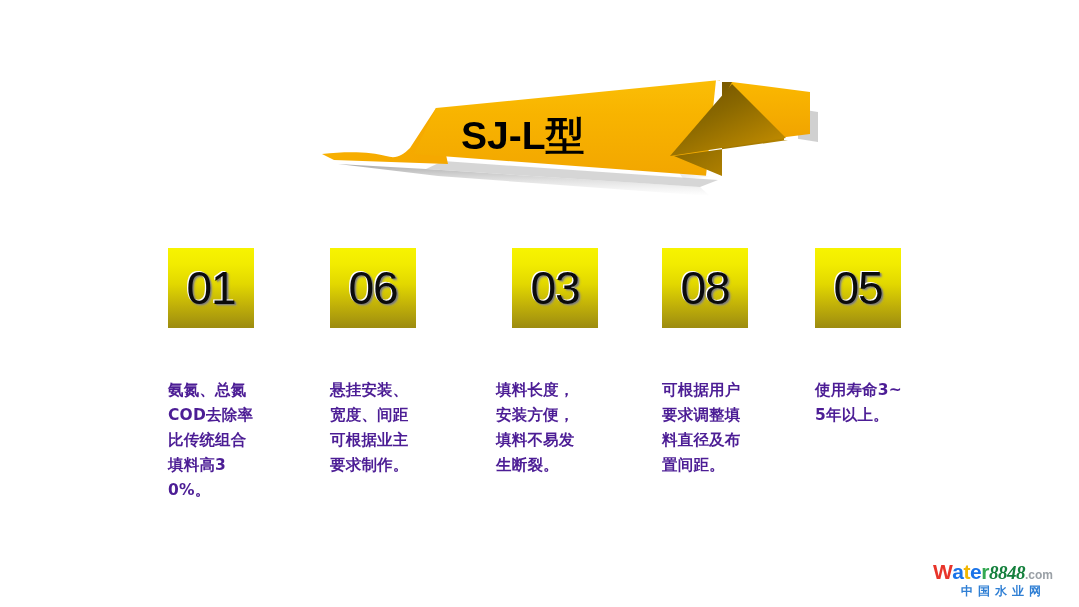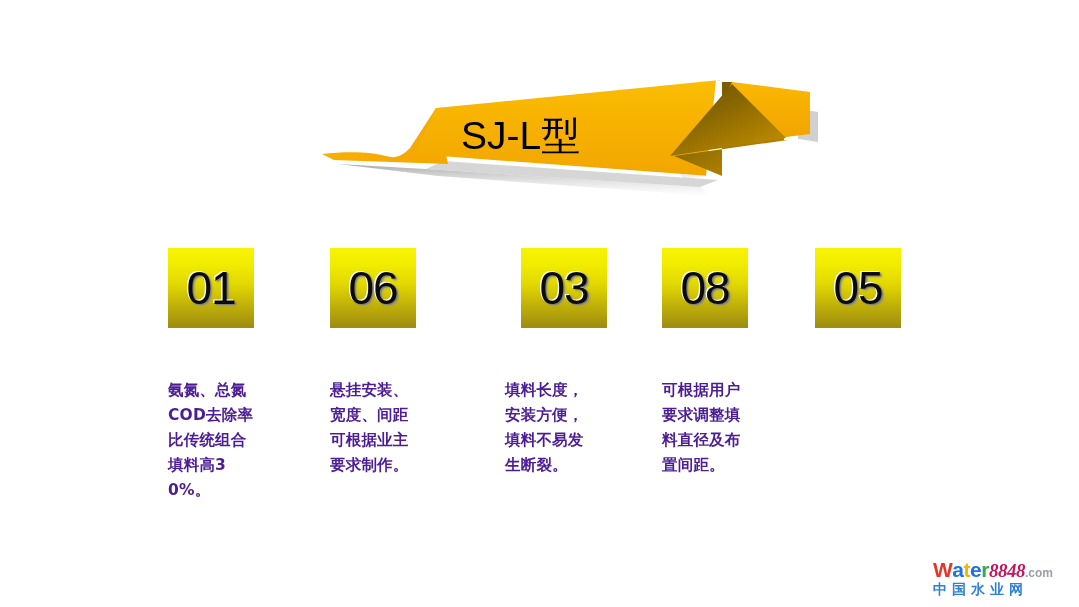--- a/index.html
+++ b/index.html
@@ -39,21 +39,21 @@
     left: 0;
     top: 0;
     width: 520px;
     height: 135px;
     display: flex;
     align-items: center;
     justify-content: flex-start;
     padding-left: 143px;
     box-sizing: border-box;
     font-size: 39px;
-    font-weight: normal;
+    font-weight: bold;
     color: #000000;
     letter-spacing: 0px;
     line-height: 1;
     pointer-events: none;
   }
 
   
   #columns {
     position: absolute;
     left: 168px;
@@ -132,26 +132,27 @@
   }
   #wm-dotcom {
     font-size: 12px;
     font-weight: bold;
     color: #9aa0a6;
     font-family: "Liberation Sans", sans-serif;
     letter-spacing: 0px;
   }
   #wm-line2 {
     margin-top: 3px;
-    font-size: 14px;
+    font-size: 12px;
     font-weight: bold;
     color: #2f7fd4;
     letter-spacing: 5px;
     font-family: Liberation Serif, serif;
     white-space: nowrap;
+    margin-left: 28px;
   }
 </style>
 </head>
 <body>
 
 <div id="slide">
 
   <div id="banner-wrap">
     <svg viewBox="0 0 520 135" xmlns="http://www.w3.org/2000/svg">
       <defs>
@@ -216,42 +217,43 @@
       <div class="col-body">氨氮、总氮  COD去除率比传统组合填料高30%。</div>
     </div>
 
     <div class="col" style="left:162px;">
       <div class="num-box">
         <span class="num-text">06</span>
       </div>
       <div class="col-body">悬挂安装、宽度、间距可根据业主要求制作。</div>
     </div>
 
-    <div class="col" style="left:337px;padding-left:16px;">
+    <div class="col" style="left:328px;padding-left:16px;">
       <div class="num-box">
         <span class="num-text">03</span>
       </div>
       <div class="col-body">填料长度，安装方便，填料不易发生断裂。</div>
     </div>
 
     <div class="col" style="left:494px;">
       <div class="num-box">
         <span class="num-text">08</span>
       </div>
       <div class="col-body">可根据用户要求调整填料直径及布置间距。</div>
     </div>
 
     <div class="col" style="left:647px;">
       <div class="num-box">
         <span class="num-text">05</span>
       </div>
+      <div class="col-body">使用寿命3~5年以上。</div>
     </div>
 
   </div>
 
   <div id="watermark">
     <div id="wm-line1">
-      <span class="l" style="color: rgb(232, 52, 42);">W</span><span class="l" style="color: rgb(26, 115, 232);">a</span><span class="l" style="color: rgb(242, 183, 5);">t</span><span class="l" style="color: rgb(26, 115, 232);">e</span><span class="l" style="color: rgb(52, 168, 83);">r</span><span id="wm-digits" style="color: #be185d;">8848</span><span id="wm-dotcom">.com</span>
+      <span class="l" style="color: rgb(232, 52, 42);">W</span><span class="l" style="color: rgb(26, 115, 232);">a</span><span class="l" style="color: rgb(242, 183, 5);">t</span><span class="l" style="color: rgb(26, 115, 232);">e</span><span class="l" style="color: rgb(52, 168, 83);">r</span><span id="wm-digits" style="color: #15803d;">8848</span><span id="wm-dotcom">.com</span>
     </div>
     <div id="wm-line2" style="color: rgb(47, 127, 212);">中国水业网</div>
   </div>
 
 </div>
 
 </body></html>

